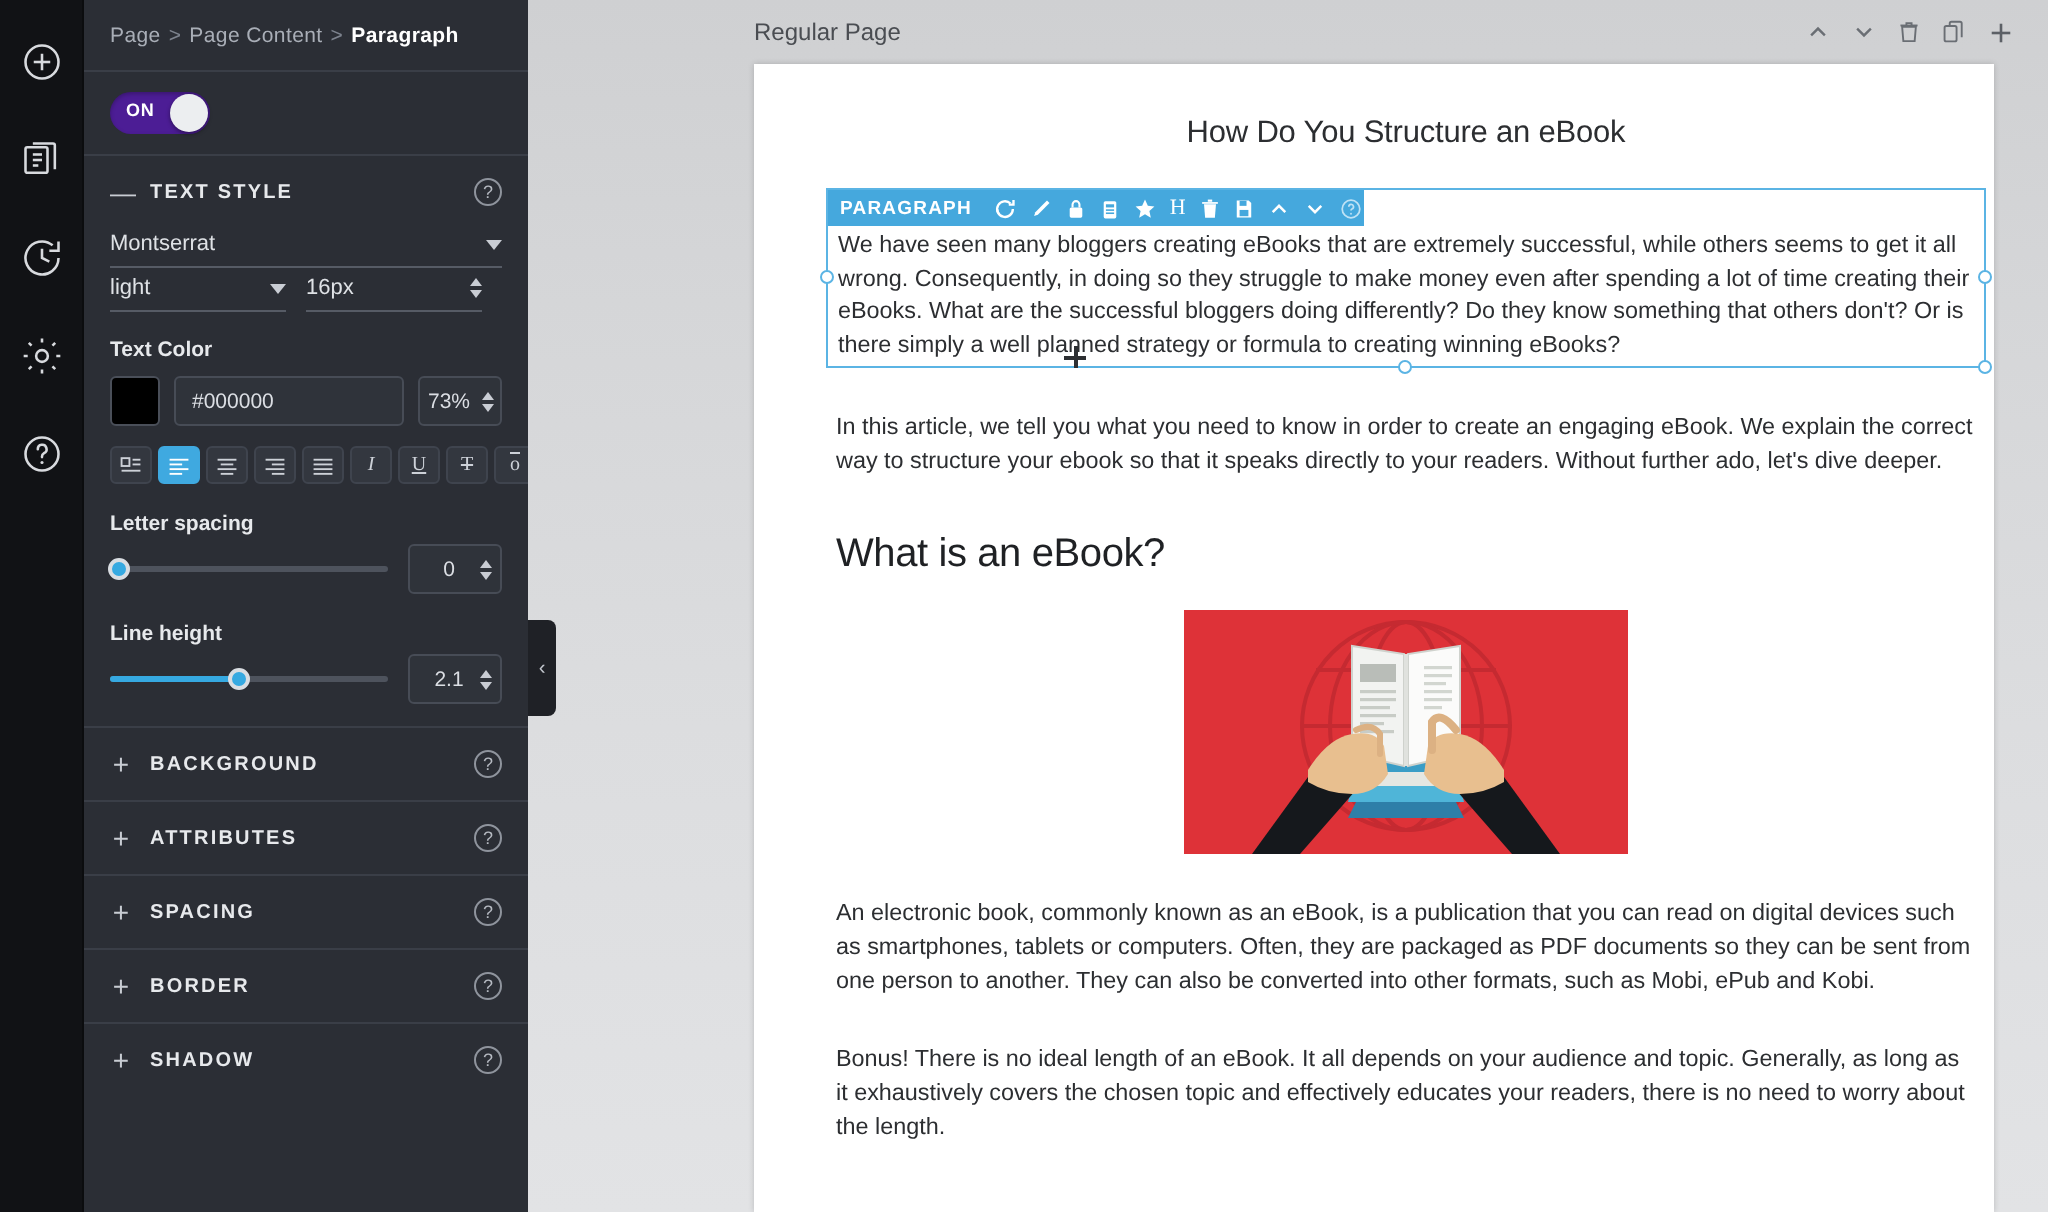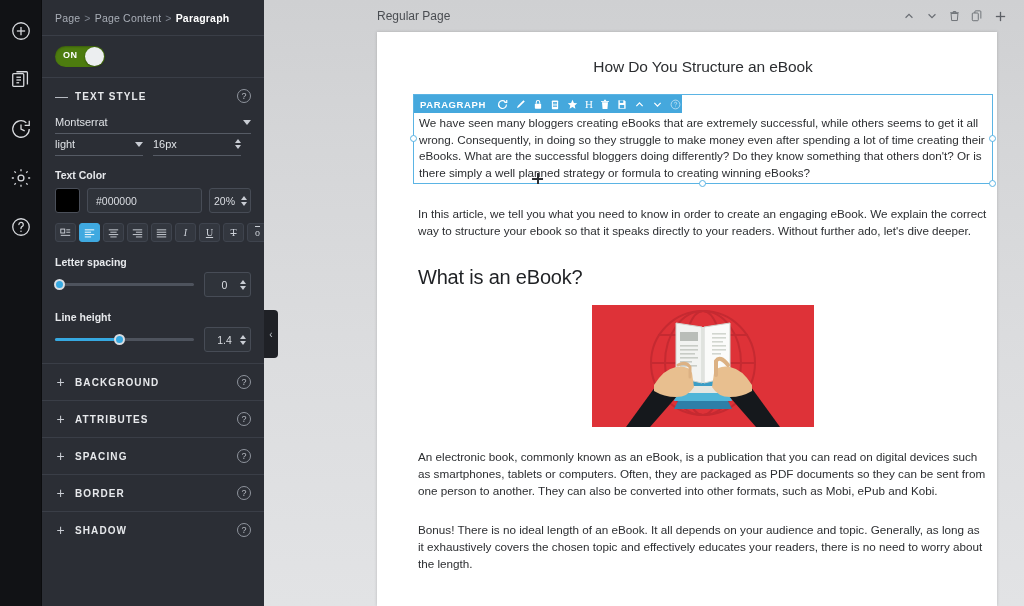--- a/index.html
+++ b/index.html
@@ -53,21 +53,21 @@
 
   .divider { height: 1px; background: #3a3e47; margin: 0 0px; }
 
   .row-toggle {
     display: flex; align-items: center; justify-content: space-between;
     padding: 10px 13px 10px 13px;
   }
   .row-toggle .lbl { font-size: 10.5px; font-weight: bold; color: #e7e9ec; letter-spacing: .1px;}
   .switch {
     width: 50px; height: 21px; border-radius: 11px;
-    background: #4d7c0f; position: relative; cursor: pointer;
+    background: #4c1d95; position: relative; cursor: pointer;
     box-shadow: inset 0 1px 2px rgba(0,0,0,.25);
   }
   .switch .on-text {
     position: absolute; left: 8px; top: 4px;
     font-size: 9px; font-weight: bold; color: #ffffff; letter-spacing: .4px;
   }
   .switch .knob {
     position: absolute; right: 1px; top: 1px;
     width: 19px; height: 19px; border-radius: 50%;
     background: #eceef0;
@@ -385,21 +385,21 @@
       </div>
     </div>
 
     <div class="sub-label">Text Color</div>
     <div class="color-row">
       <div class="swatch"></div>
       <div class="hexbox">
         <span>#000000</span>
       </div>
       <div class="pctbox">
-        <span>20%</span>
+        <span>73%</span>
         <span class="spin">
             <i class="up"></i>
             <i class="dn"></i>
           </span>
       </div>
     </div>
 
     <div class="icon-row">
       <div class="ibtn">
         <svg width="11" height="10" viewBox="0 0 14 12" fill="none" stroke="#cdd1d8" stroke-width="1.2">
@@ -462,21 +462,21 @@
       </div>
     </div>
 
     <div class="slider-label">Line height</div>
     <div class="slider-row">
       <div class="track">
         <span class="fill" style="width:46%"></span>
         <span class="knob" style="left:calc(46% - 5px)"></span>
       </div>
       <div class="numbox">
-        <span class="v">1.4</span>
+        <span class="v">2.1</span>
         <span class="spin">
             <i class="up"></i>
             <i class="dn"></i>
           </span>
       </div>
     </div>
 
     <div class="accordion">
       <div class="acc-item">
         <div class="left">

